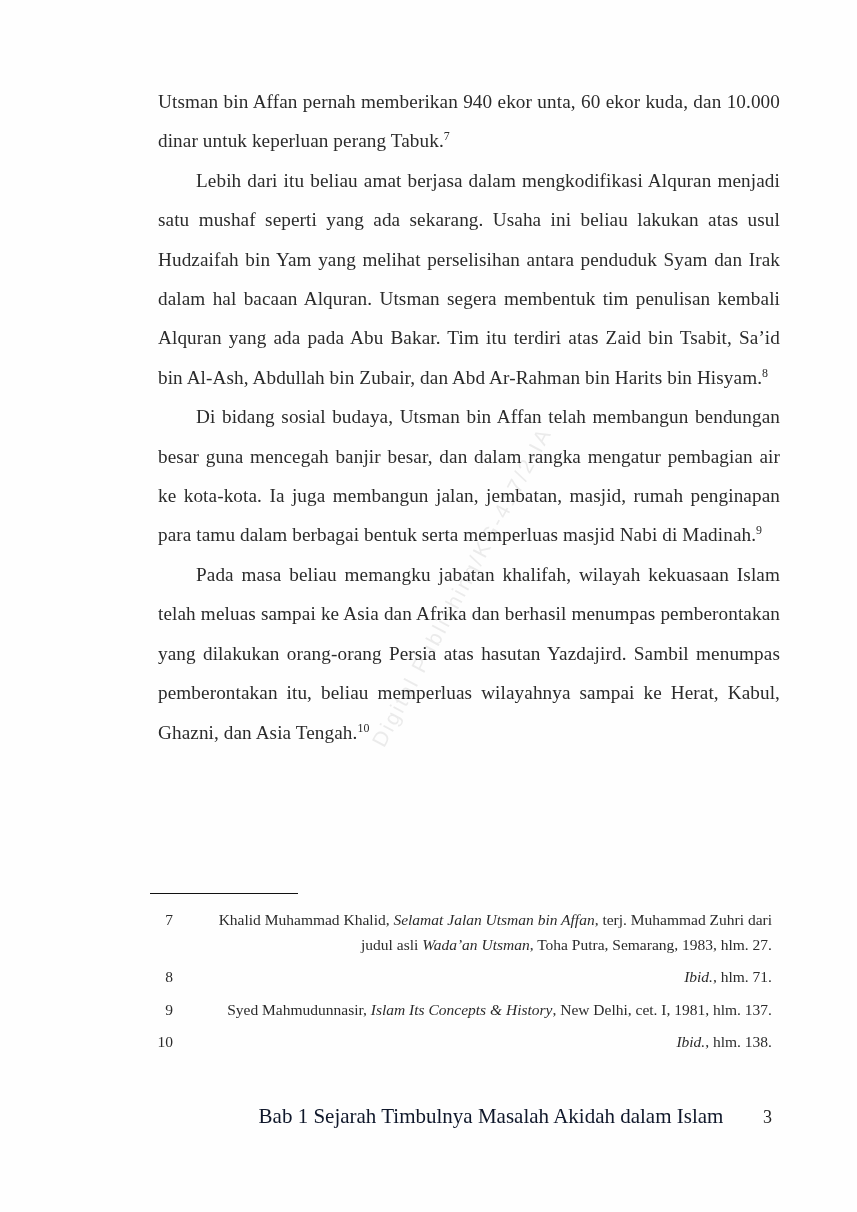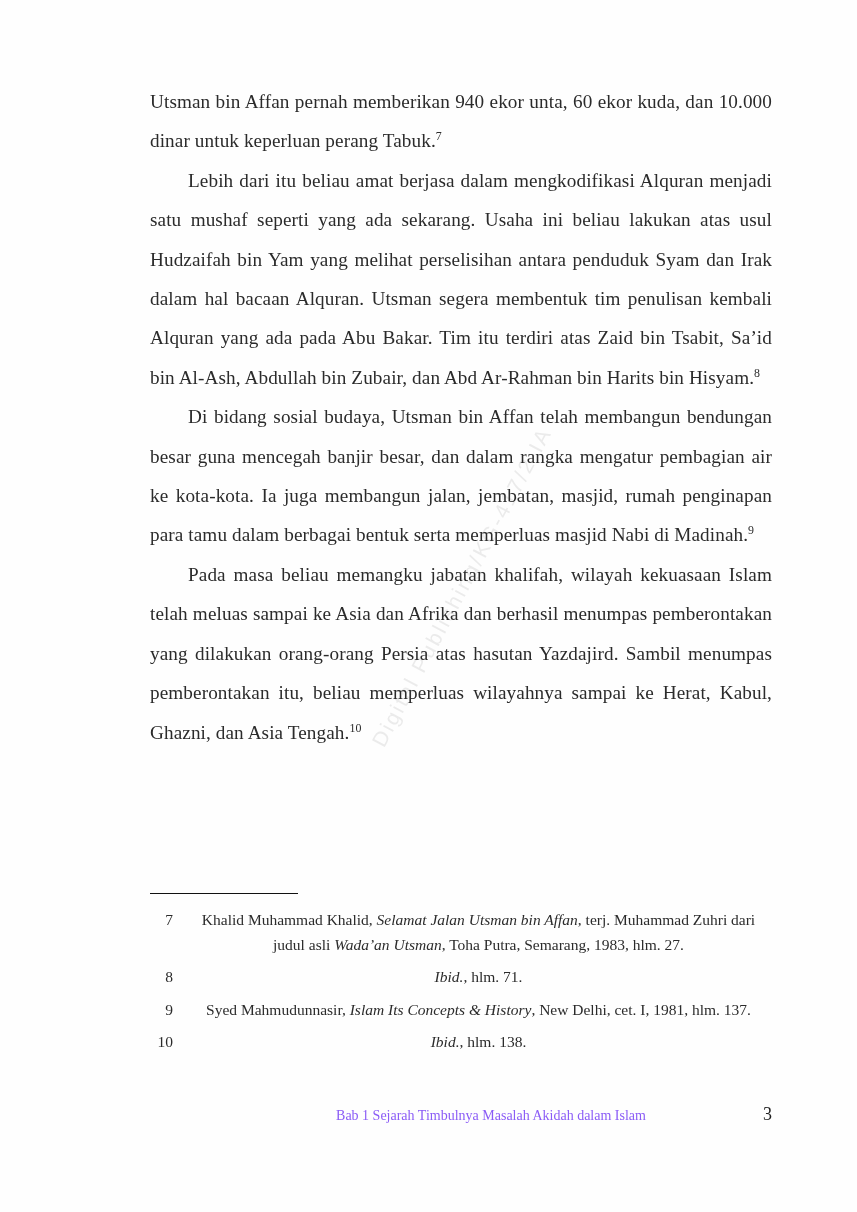--- a/index.html
+++ b/index.html
@@ -32,21 +32,21 @@
     letter-spacing: 2.5px;
     color: #ebebeb;
     white-space: nowrap;
     pointer-events: none;
     user-select: none;
     z-index: 0;
   }
 
   .content {
     position: absolute;
-    left: 150px;
+    left: 158px;
     top: 82px;
     width: 622px;
     z-index: 2;
   }
 
   p.body-par {
     margin: 0;
     font-size: 19.2px;
     line-height: 39.4px;
     text-align: justify;
@@ -86,39 +86,39 @@
   }
   .fn-num {
     width: 35px;
     flex: 0 0 35px;
     text-align: right;
     padding-right: 12px;
     box-sizing: border-box;
   }
   .fn-text {
     flex: 1 1 auto;
-    text-align: center;
+    text-align: right;
   }
   .fn-text i { font-style: italic; }
 
   
   .footer {
     position: absolute;
     left: 150px;
     top: 1104px;
     width: 622px;
     display: flex;
     align-items: baseline;
     z-index: 2;
   }
   .footer-title {
     flex: 1 1 auto;
     text-align: center;
-    font-size: 14px;
-    color: #8b5cf6;
+    font-size: 21px;
+    color: #0f172a;
     padding-left: 100px;
   }
   .footer-page {
     flex: 0 0 auto;
     font-size: 18px;
     color: #1f1f1f;
     width: 40px;
     text-align: right;
   }
 </style>

